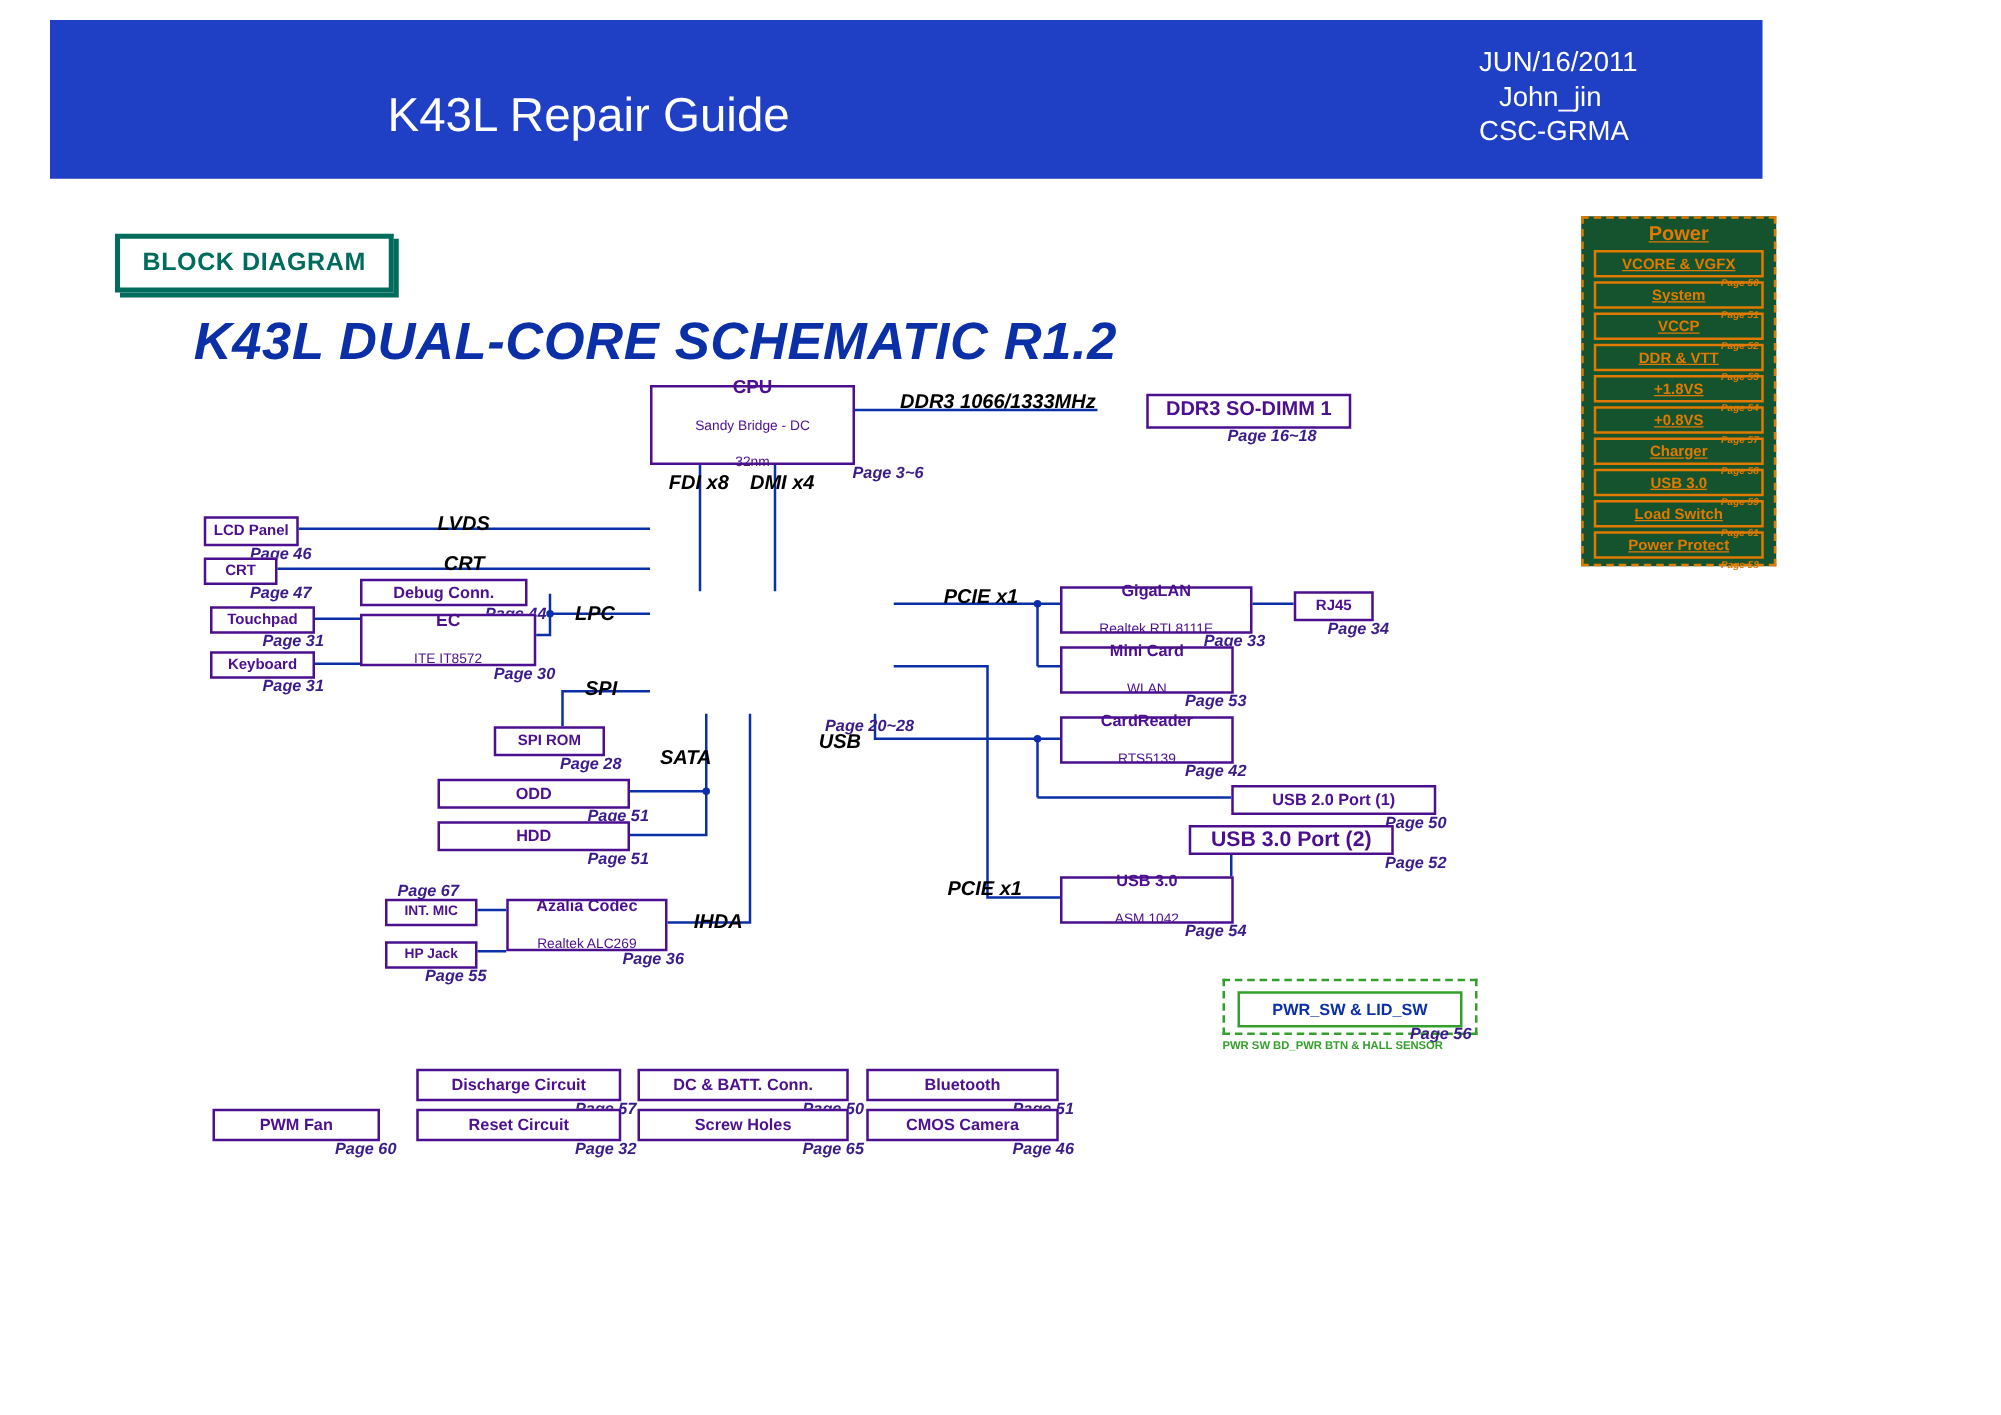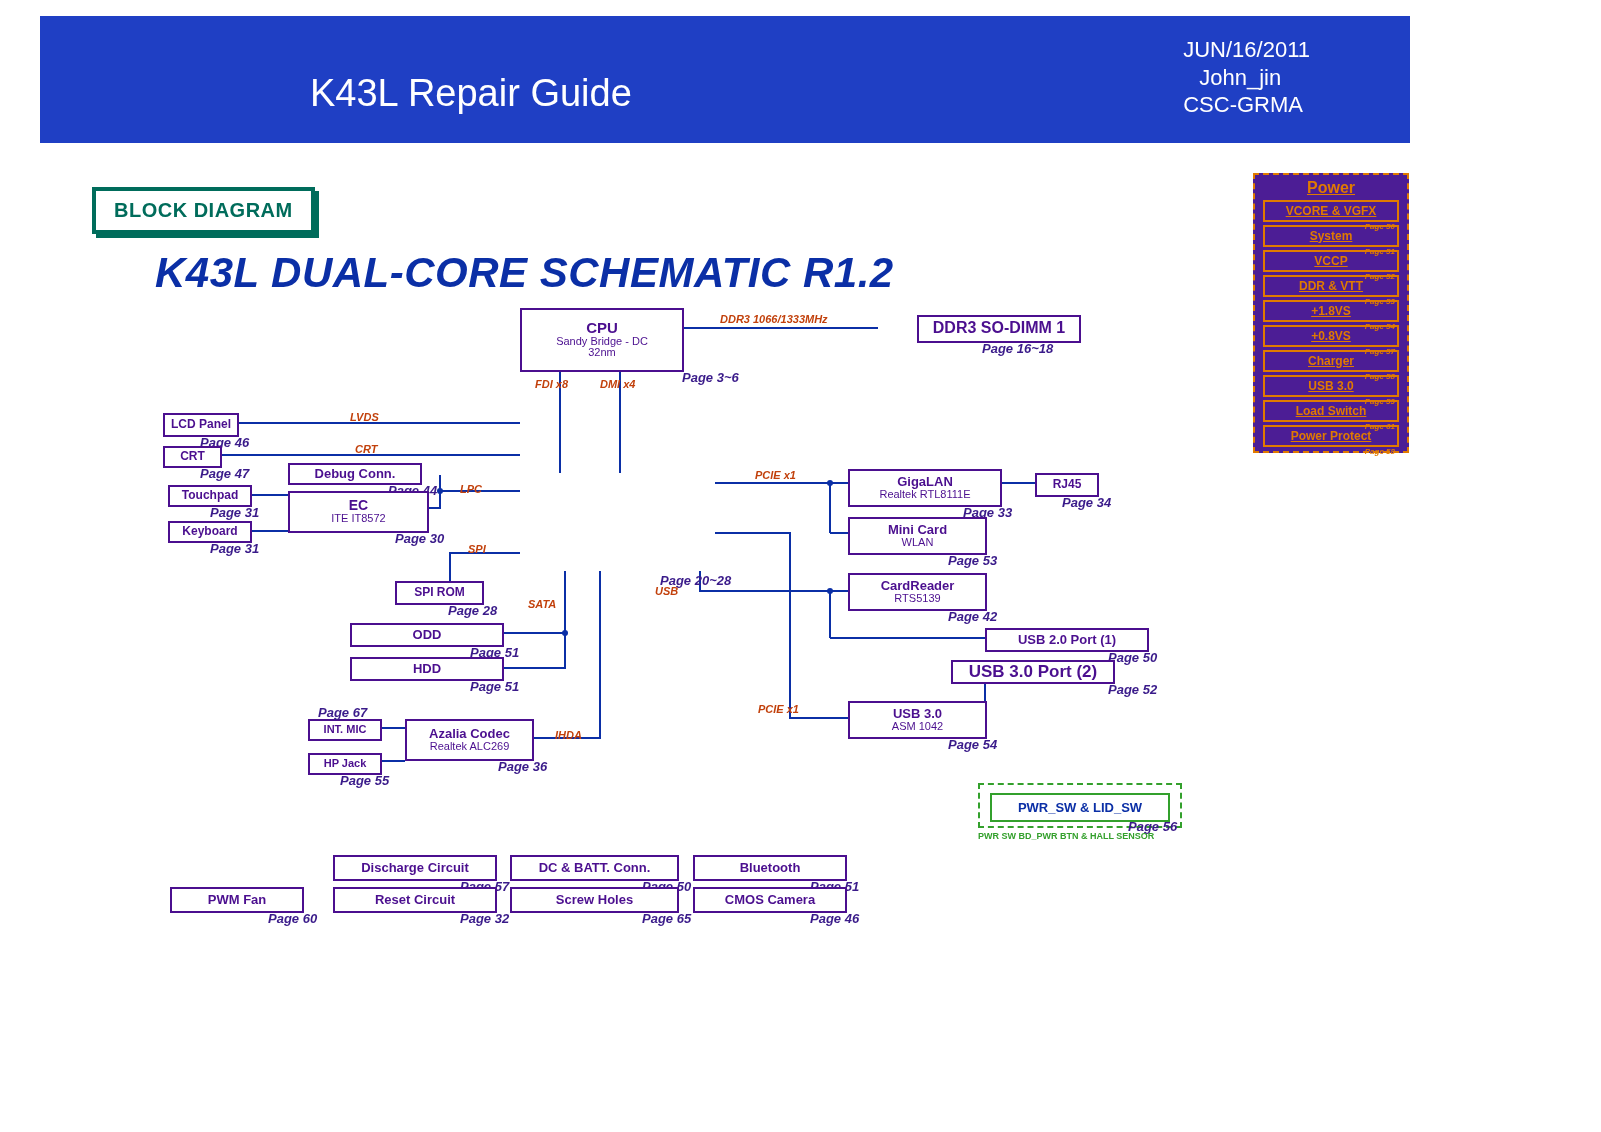--- a/index.html
+++ b/index.html
@@ -64,43 +64,43 @@
     text-align: center;
     color: #4b0f8f;
     font-weight: 700;
     display: flex;
     flex-direction: column;
     align-items: center;
     justify-content: center;
     line-height: 1.05;
   }
   .box .title { font-weight: 700; }
-  .box .sub { font-weight: 400; font-size: 11px; margin-top: 0; color:#4b0f8f;}
+  .box .sub { font-weight: 400; font-size: 11px; margin-top: 18px; color:#4b0f8f;}
   .page-ref {
     position: absolute;
     font-size: 13px;
     font-style: italic;
     color: #3a1b8a;
     font-weight: 700;
   }
   .bus-label {
     position: absolute;
-    font-size: 11px;
+    font-size: 16px;
     font-weight: 700;
     font-style: italic;
-    color: #c2410c;
+    color: #000000;
   }
   
   .power-panel {
     position: absolute;
-    right: 192px; top: 0;
+    right: 180px; top: 0;
     border: 2px dashed #e07a00;
     width: 152px;
     padding: 4px 0 4px;
-    background: #4c1d95;
+    background: #14532d;
   }
   .power-panel .ptitle {
     text-align: center;
     color: #e07a00;
     font-weight: 700;
     font-size: 16px;
     text-decoration: underline;
     margin-bottom: 2px;
   }
   .prow {

